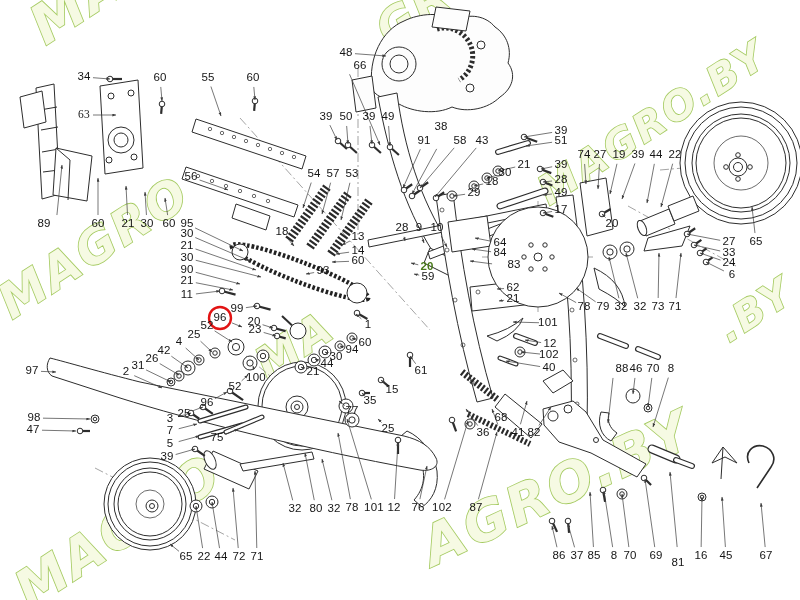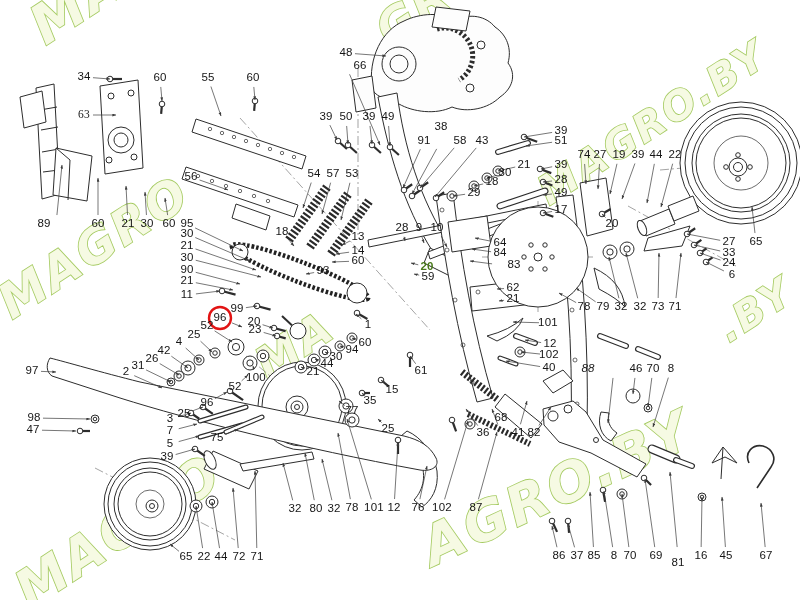--- a/index.html
+++ b/index.html
@@ -648,21 +648,21 @@
       <span class="lbl" style="left: 584px; top: 307px;">78</span>
       <span class="lbl" style="left: 603px; top: 307px;">79</span>
       <span class="lbl" style="left: 621px; top: 307px;">32</span>
       <span class="lbl" style="left: 640px; top: 307px;">32</span>
       <span class="lbl" style="left: 658px; top: 307px;">73</span>
       <span class="lbl" style="left: 675px; top: 307px;">71</span>
       <span class="lbl" style="left: 548px; top: 323px;">101</span>
       <span class="lbl" style="left: 550px; top: 344px;">12</span>
       <span class="lbl" style="left: 549px; top: 355px;">102</span>
       <span class="lbl" style="left: 549px; top: 368px;">40</span>
-      <span class="lbl" style="left: 588px; top: 369px; font-style: italic;">88</span>
+      <span class="lbl" style="left: 622px; top: 369px;">88</span>
       <span class="lbl" style="left: 636px; top: 369px;">46</span>
       <span class="lbl" style="left: 653px; top: 369px;">70</span>
       <span class="lbl" style="left: 671px; top: 369px;">8</span>
       <span class="lbl" style="left: 612px; top: 224px;">20</span>
       <span class="lbl" style="left: 729px; top: 242px;">27</span>
       <span class="lbl" style="left: 729px; top: 253px;">33</span>
       <span class="lbl" style="left: 729px; top: 263px;">24</span>
       <span class="lbl" style="left: 732px; top: 275px;">6</span>
       <span class="lbl" style="left: 756px; top: 242px;">65</span>
       <span class="lbl" style="left: 559px; top: 556px;">86</span>

